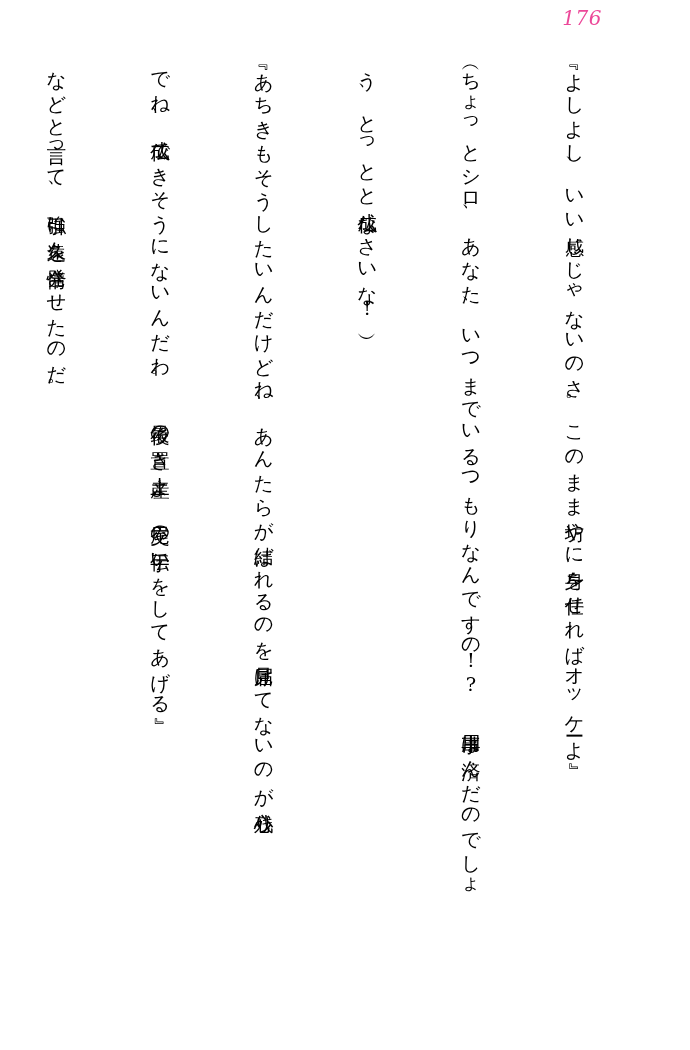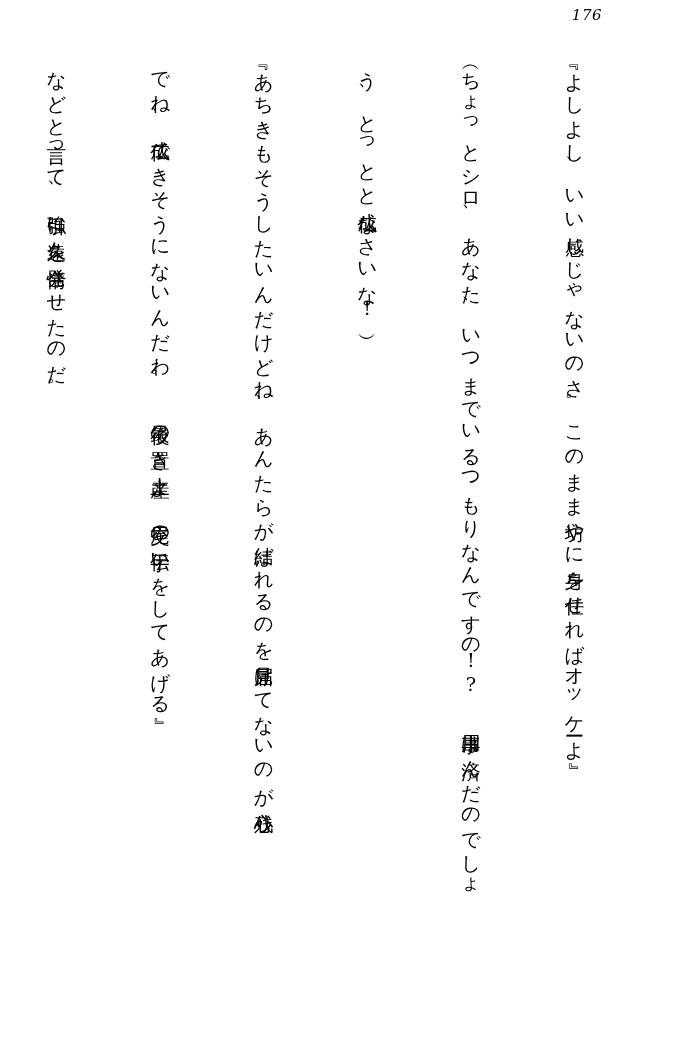--- a/index.html
+++ b/index.html
@@ -20,23 +20,23 @@
     height: 1050px;
     background: #ffffff;
     box-sizing: border-box;
   }
   .page-number {
     position: absolute;
     top: 6px;
     right: 88px;
     font-family: "DejaVu Serif", "Liberation Serif", serif;
     font-style: italic;
-    font-size: 15px;
+    font-size: 20px;
     letter-spacing: 0.5px;
-    color: #000000;
+    color: #ec4899;
     margin-left: 19px;
   }
   .text-body {
     position: absolute;
     top: 58px;
     left: 30px;
     right: 30px;
     height: 960px;
     writing-mode: vertical-rl;
     -webkit-writing-mode: vertical-rl;

